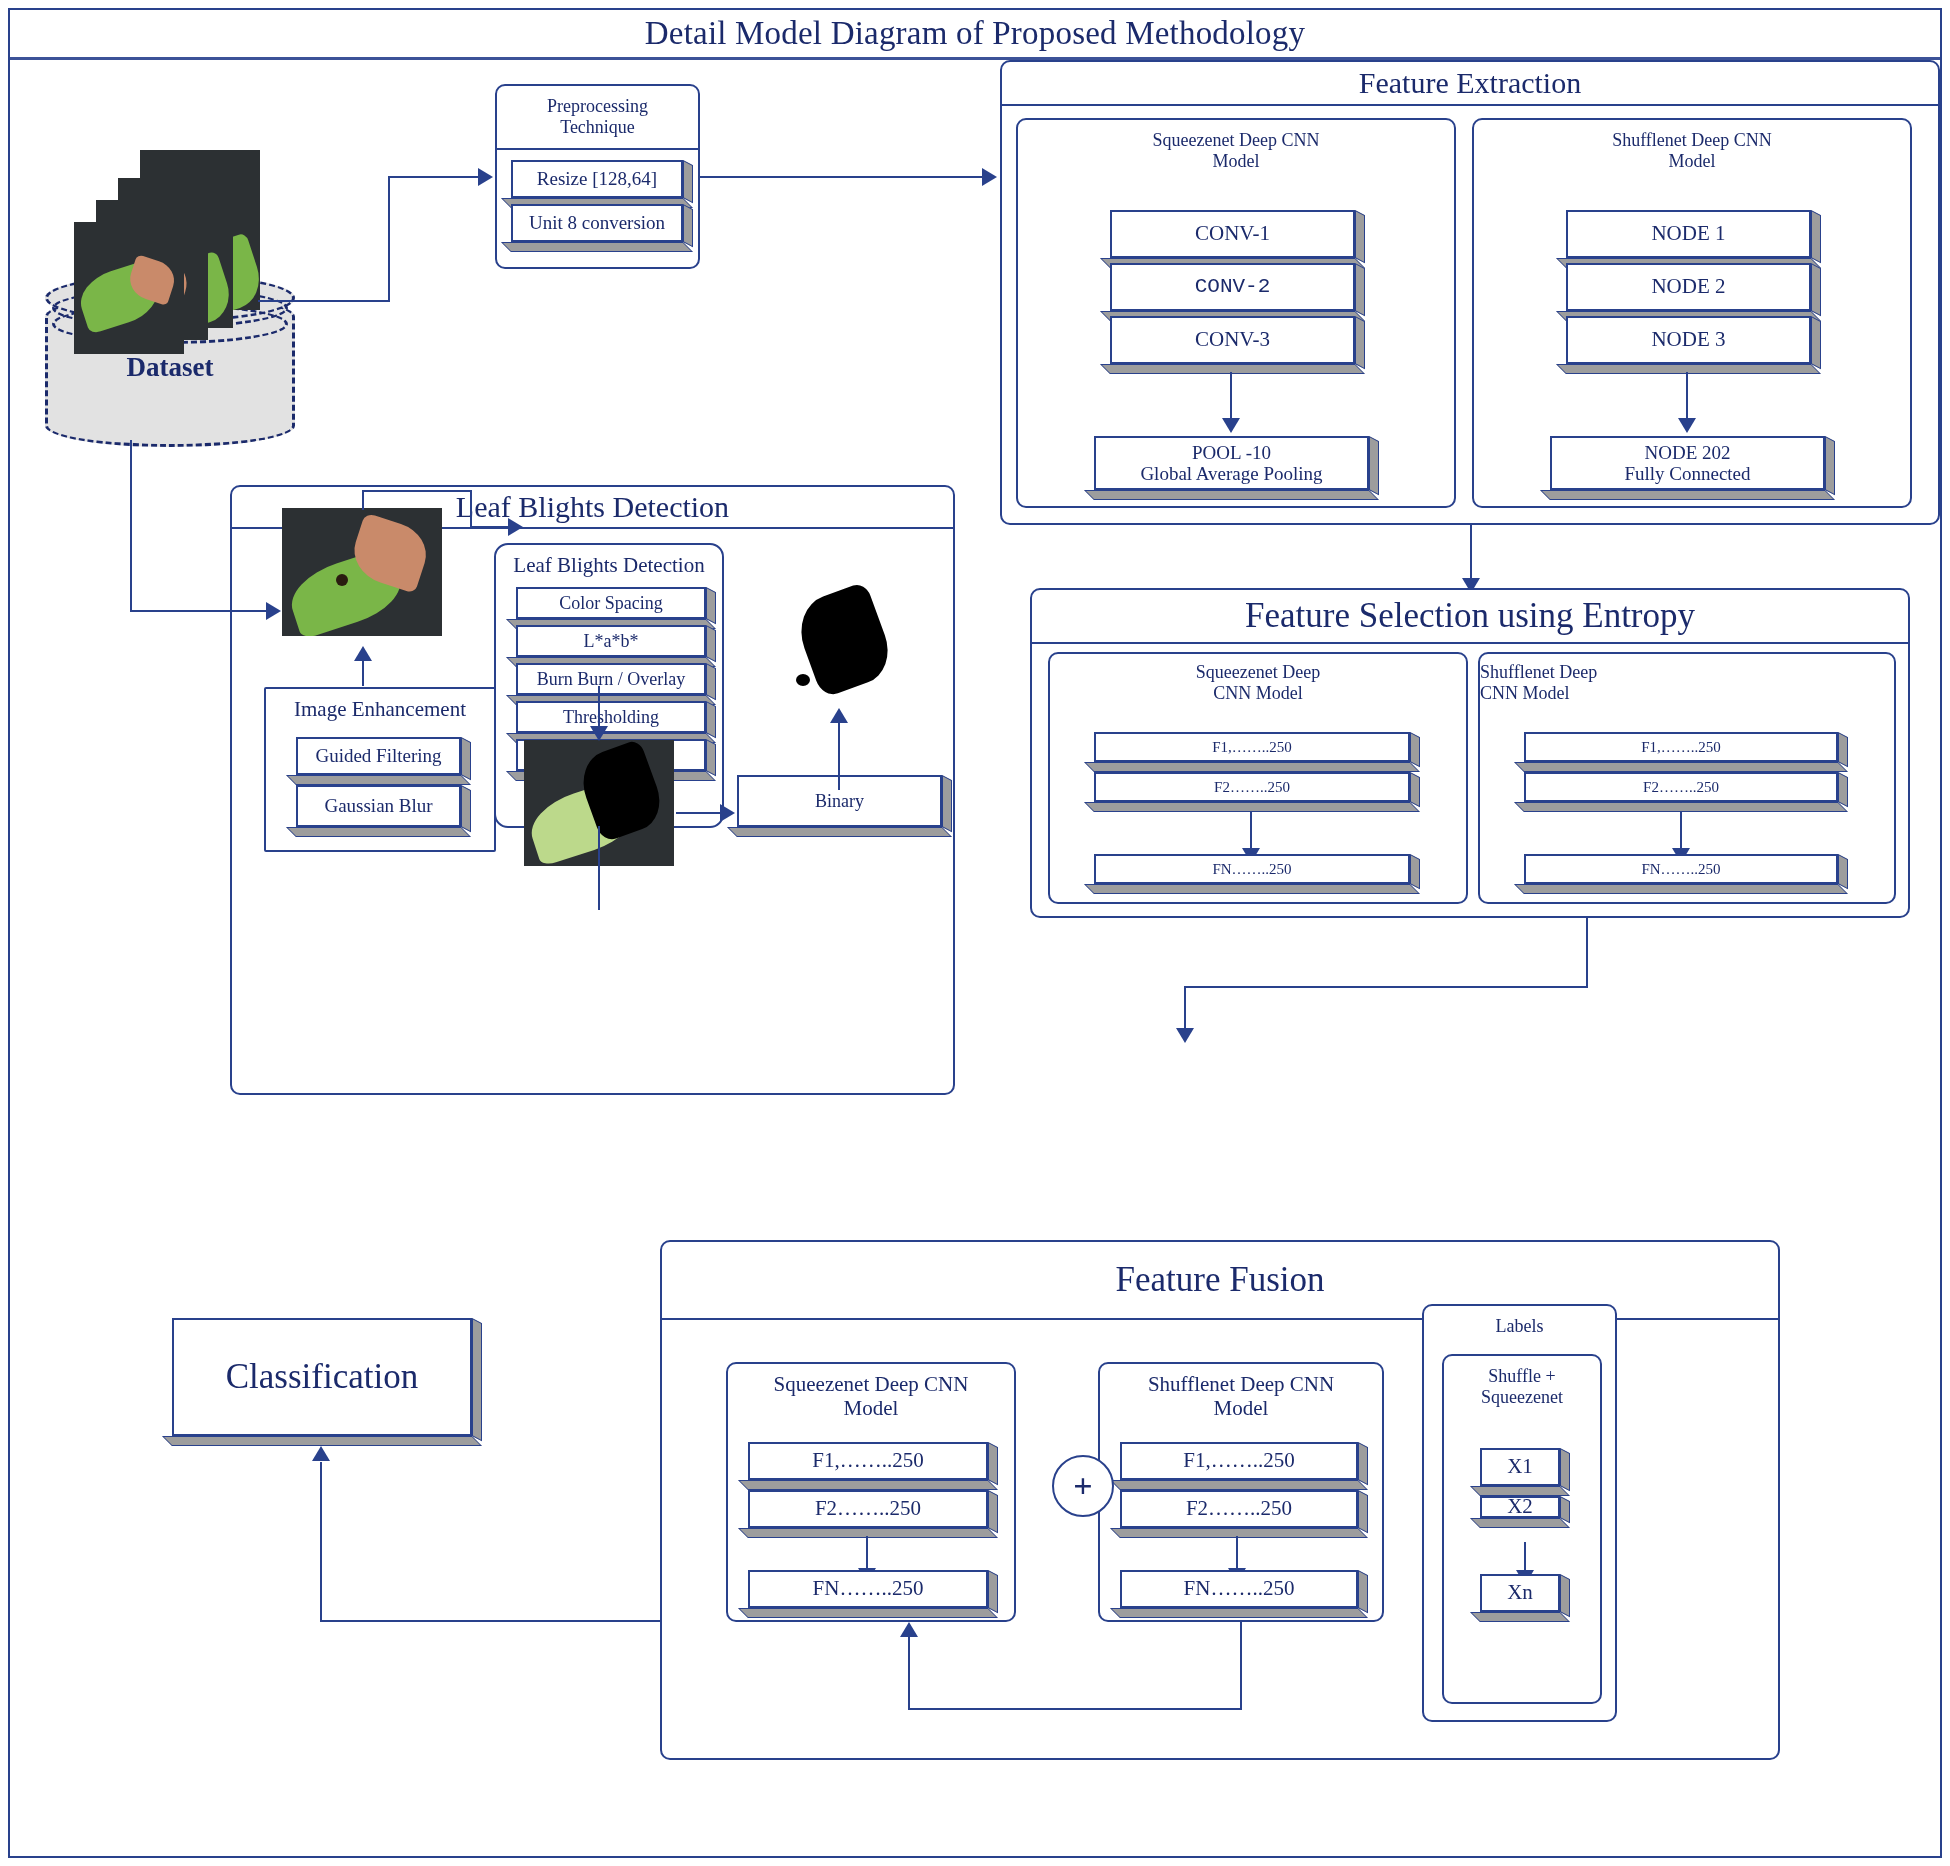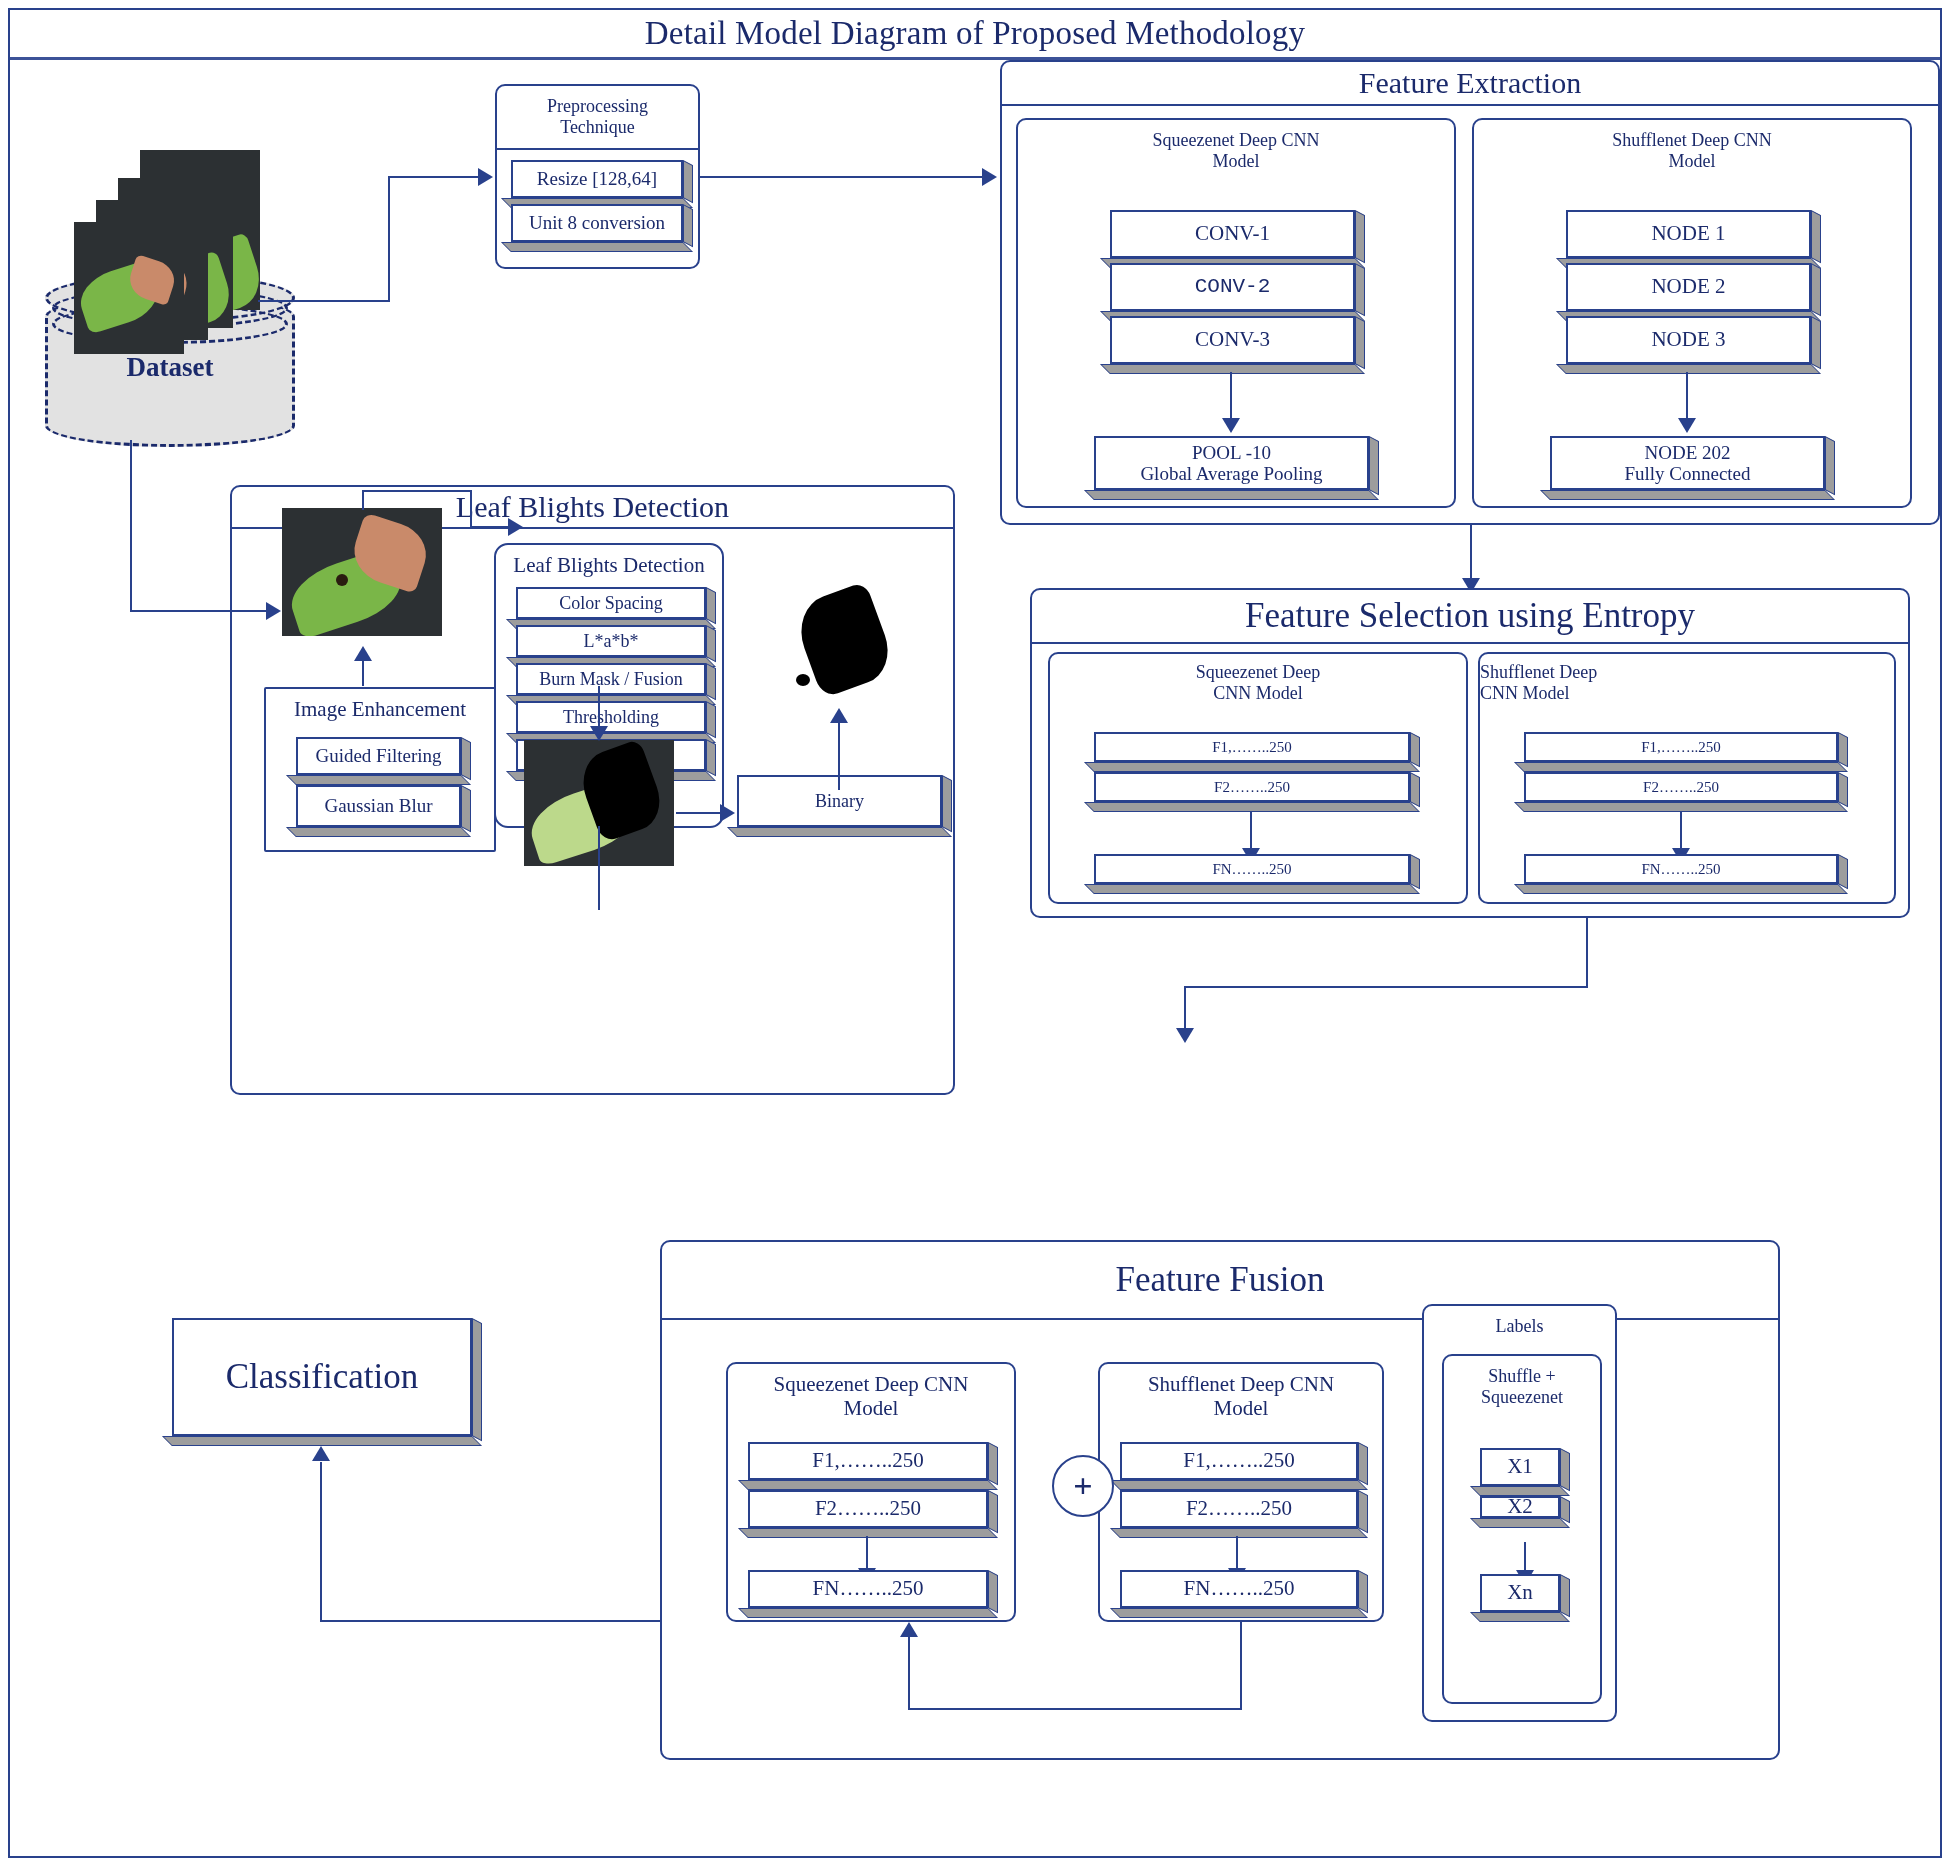--- a/index.html
+++ b/index.html
@@ -236,21 +236,21 @@
       </div>
       <div class="box3d" style="left:20px;top:80px;width:200px;height:42px;">
         <div class="face t13">
             <span>L*a*b*</span>
           </div>
         <div class="side"></div>
           <div class="bot"></div>
       </div>
       <div class="box3d" style="left:20px;top:118px;width:200px;height:42px;">
         <div class="face t13">
-            <span>Burn Mask / Fusion</span>
+            <span>Burn Burn / Overlay</span>
           </div>
         <div class="side"></div>
           <div class="bot"></div>
       </div>
       <div class="box3d" style="left:20px;top:156px;width:200px;height:42px;">
         <div class="face t13">
             <span>Thresholding</span>
           </div>
         <div class="side"></div>
           <div class="bot"></div>

